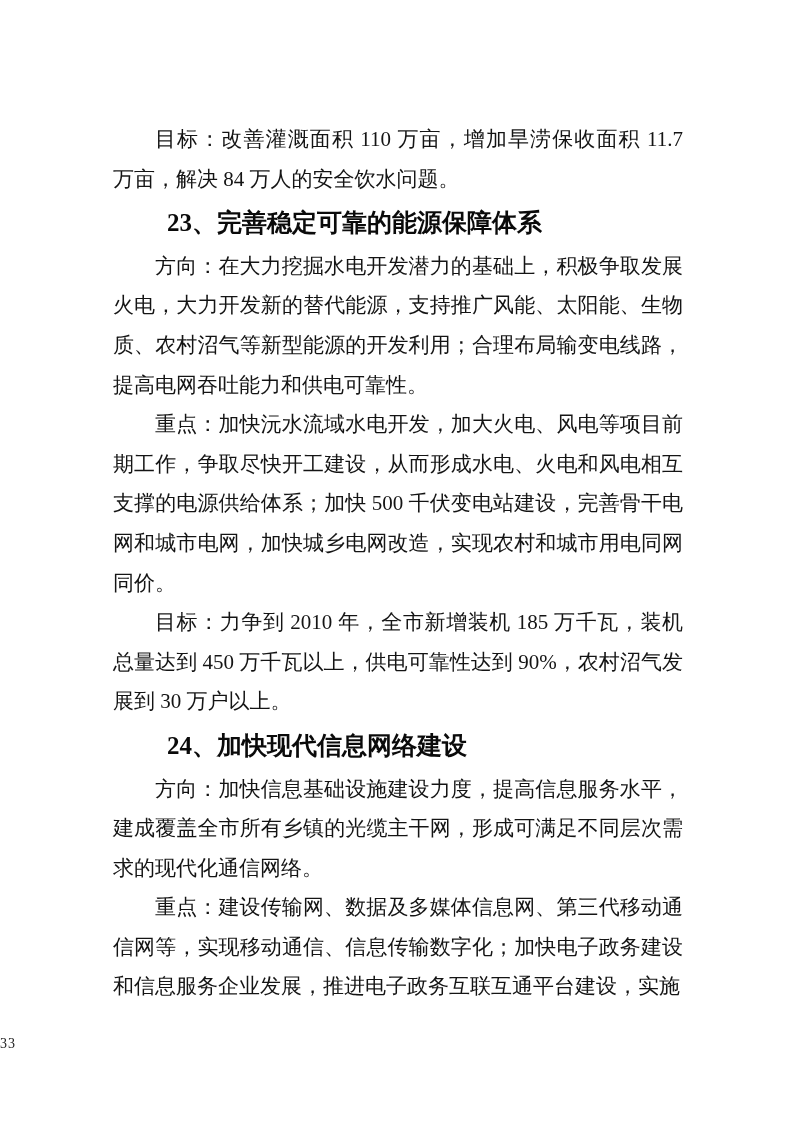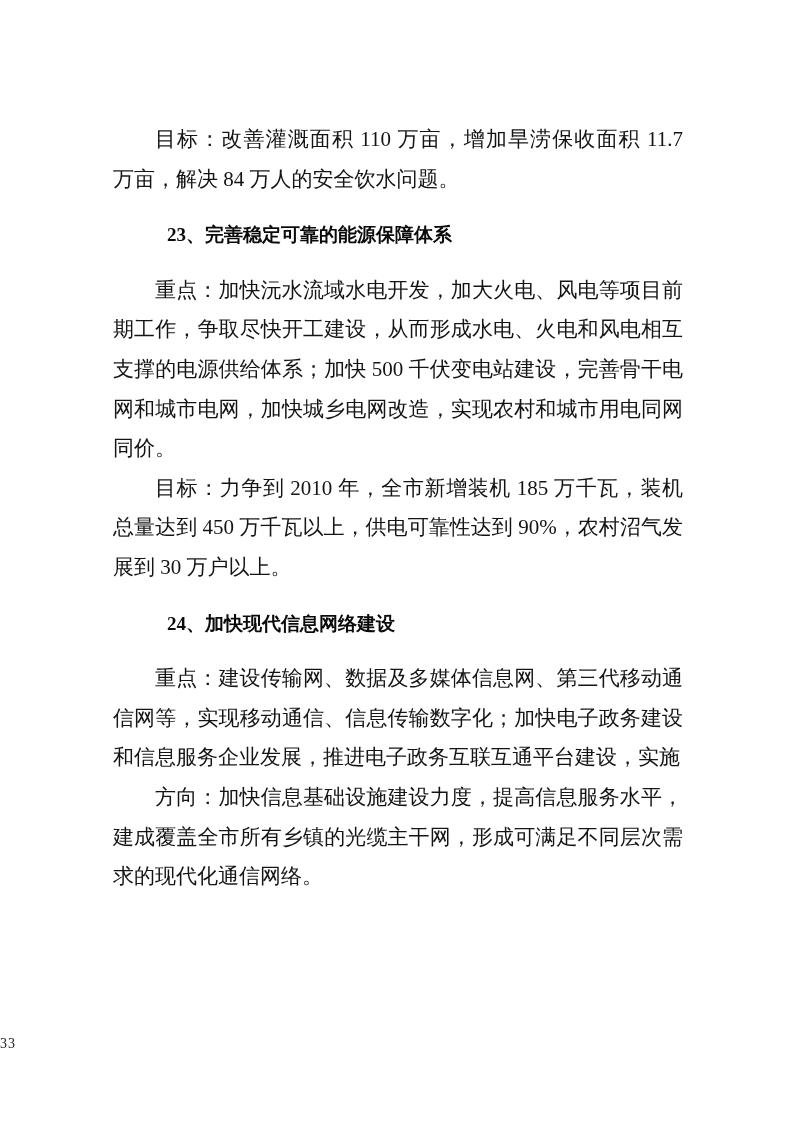--- a/index.html
+++ b/index.html
@@ -25,24 +25,24 @@
     line-height: 39.6px;
     text-align: justify;
     text-justify: inter-character;
   }
   .para {
     margin: 0;
     padding: 0;
     text-indent: 2em;
   }
   .heading {
-    margin: 16px;
+    margin: 4px;
     padding: 0;
     text-indent: 2em;
-    font-size: 19px;
+    font-size: 25px;
     line-height: 39.6px;
     font-weight: 700;
     color: #0a0a0a;
   }
   .page-number {
     position: absolute;
     top: 1036px;
     left: 0;
     right: 0;
     text-align: left;
@@ -51,20 +51,21 @@
     letter-spacing: 1px;
   }
 </style>
 </head>
 <body>
 
 <div class="page">
   <div class="content">
     <p class="para">目标：改善灌溉面积 110 万亩，增加旱涝保收面积 11.7 万亩，解决 84 万人的安全饮水问题。</p>
     <h2 class="heading">23、完善稳定可靠的能源保障体系</h2>
+    <p class="para">方向：在大力挖掘水电开发潜力的基础上，积极争取发展火电，大力开发新的替代能源，支持推广风能、太阳能、生物质、农村沼气等新型能源的开发利用；合理布局输变电线路，提高电网吞吐能力和供电可靠性。</p>
     <p class="para">重点：加快沅水流域水电开发，加大火电、风电等项目前期工作，争取尽快开工建设，从而形成水电、火电和风电相互支撑的电源供给体系；加快 500 千伏变电站建设，完善骨干电网和城市电网，加快城乡电网改造，实现农村和城市用电同网同价。</p>
     <p class="para">目标：力争到 2010 年，全市新增装机 185 万千瓦，装机总量达到 450 万千瓦以上，供电可靠性达到 90%，农村沼气发展到 30 万户以上。</p>
     <h2 class="heading">24、加快现代信息网络建设</h2>
+    <p class="para">方向：加快信息基础设施建设力度，提高信息服务水平，建成覆盖全市所有乡镇的光缆主干网，形成可满足不同层次需求的现代化通信网络。</p>
     <p class="para">重点：建设传输网、数据及多媒体信息网、第三代移动通信网等，实现移动通信、信息传输数字化；加快电子政务建设和信息服务企业发展，推进电子政务互联互通平台建设，实施</p>
-    <p class="para">方向：加快信息基础设施建设力度，提高信息服务水平，建成覆盖全市所有乡镇的光缆主干网，形成可满足不同层次需求的现代化通信网络。</p>
   </div>
   <div class="page-number">33</div>
 </div>
 
 </body></html>

